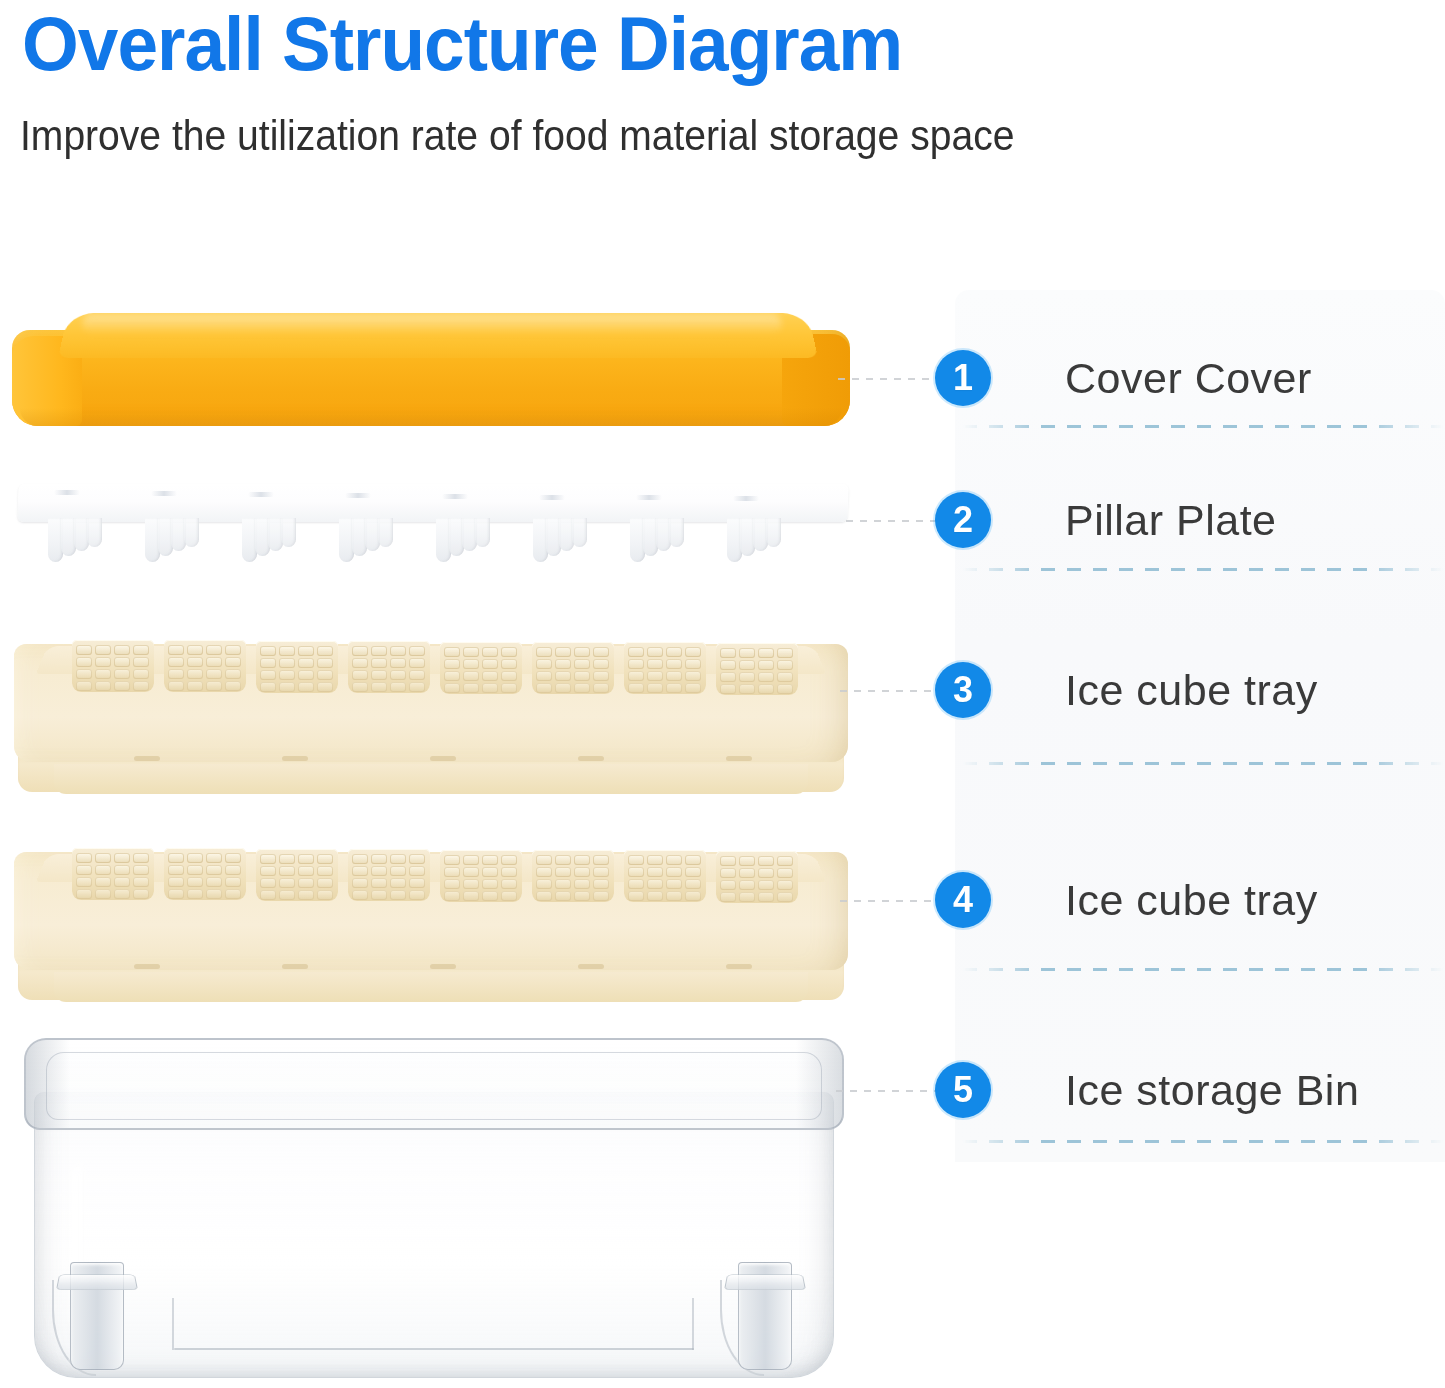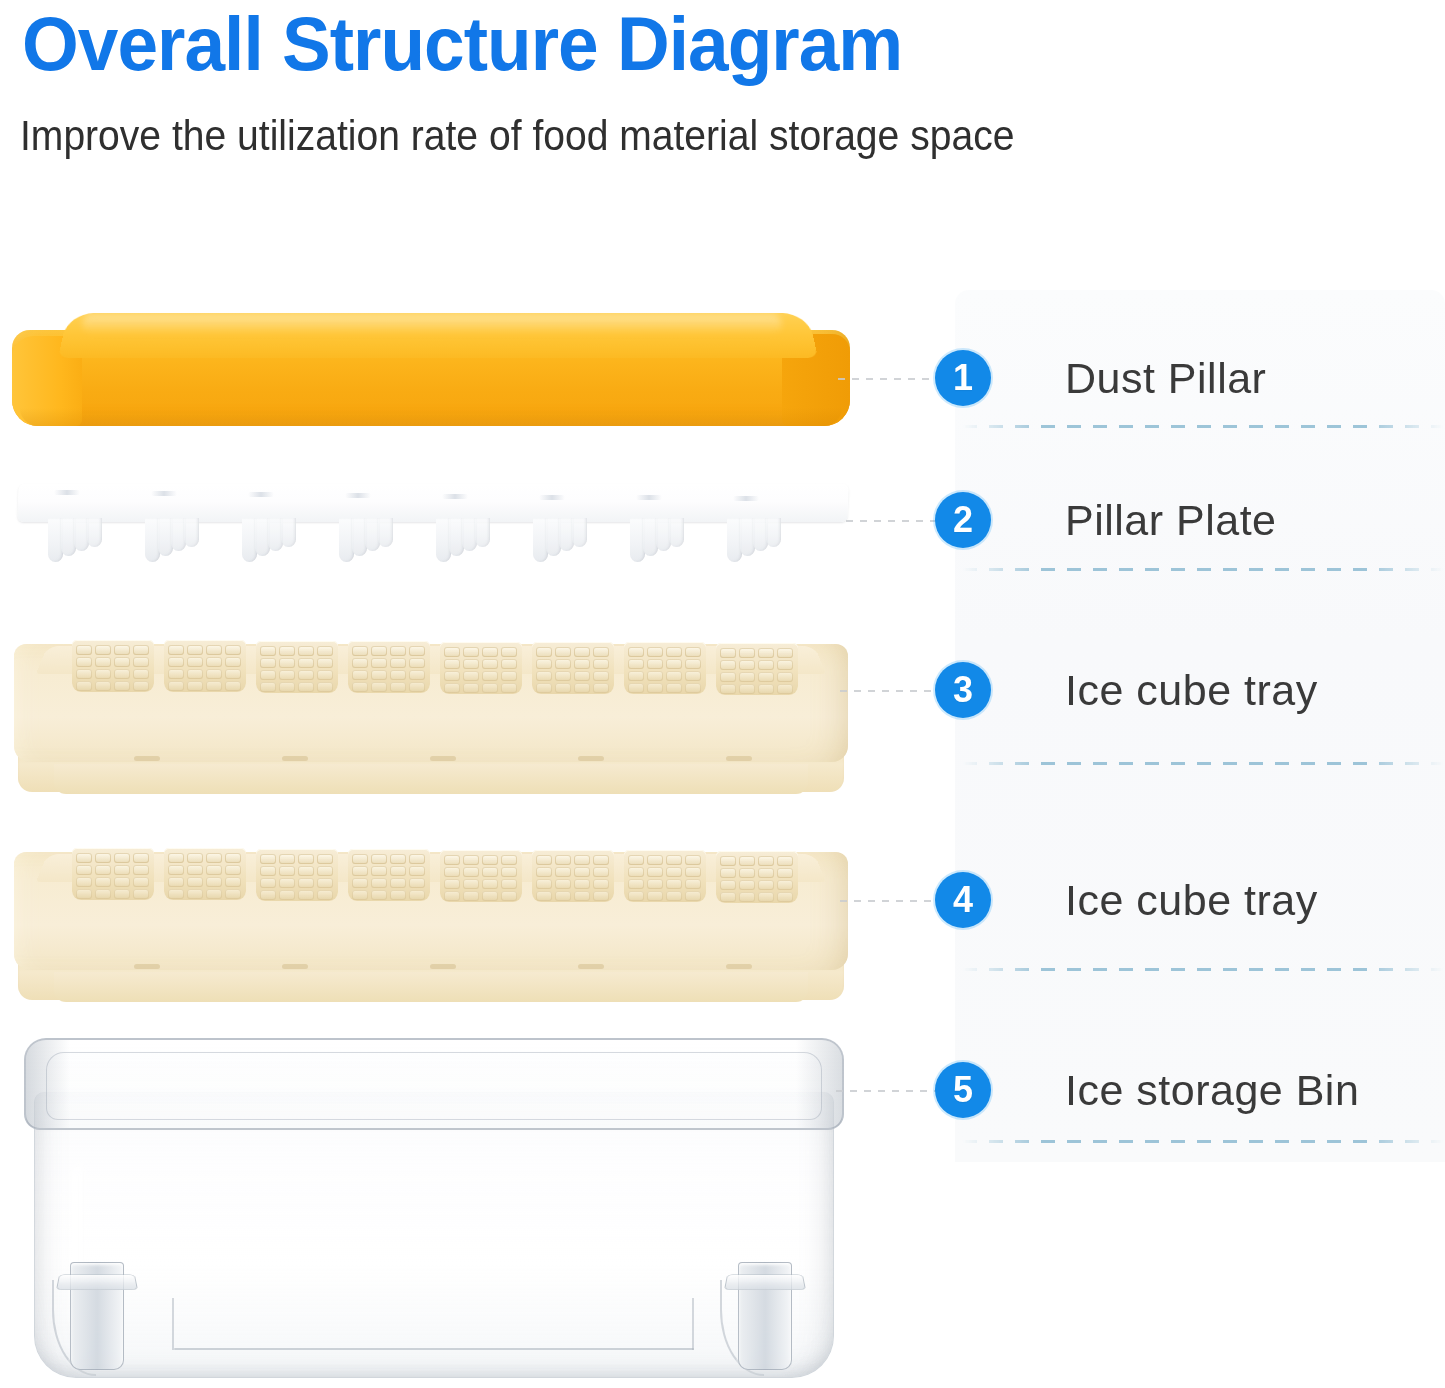--- a/index.html
+++ b/index.html
@@ -688,21 +688,21 @@
     <div class="leader" style="left: 838px; width: 110px; top: 378px;"></div>
     <div class="leader" style="left: 846px; width: 102px; top: 520px;"></div>
     <div class="leader" style="left: 840px; width: 108px; top: 690px;"></div>
     <div class="leader" style="left: 840px; width: 108px; top: 900px;"></div>
     <div class="leader" style="left: 836px; width: 112px; top: 1090px;"></div>
   </div>
 
 <div id="label-panel">
     <div class="legend-row" style="top: 88px;">
       <div class="badge" style="top: -28px; background: rgb(18, 137, 232);">1</div>
-      <div class="legend-label" style="top: -28px; color: rgb(58, 58, 58);">Dust Pillar</div>
+      <div class="legend-label" style="top: -28px; color: rgb(58, 58, 58);">Cover Cover</div>
     </div>
     <div class="legend-rule" style="top: 135px;"></div>
     <div class="legend-row" style="top: 230px;">
       <div class="badge" style="top: -28px; background: rgb(18, 137, 232);">2</div>
       <div class="legend-label" style="top: -28px; color: rgb(58, 58, 58);">Pillar Plate</div>
     </div>
     <div class="legend-rule" style="top: 278px;"></div>
     <div class="legend-row" style="top: 400px;">
       <div class="badge" style="top: -28px; background: rgb(18, 137, 232);">3</div>
       <div class="legend-label" style="top: -28px; color: rgb(58, 58, 58);">Ice cube tray</div>

